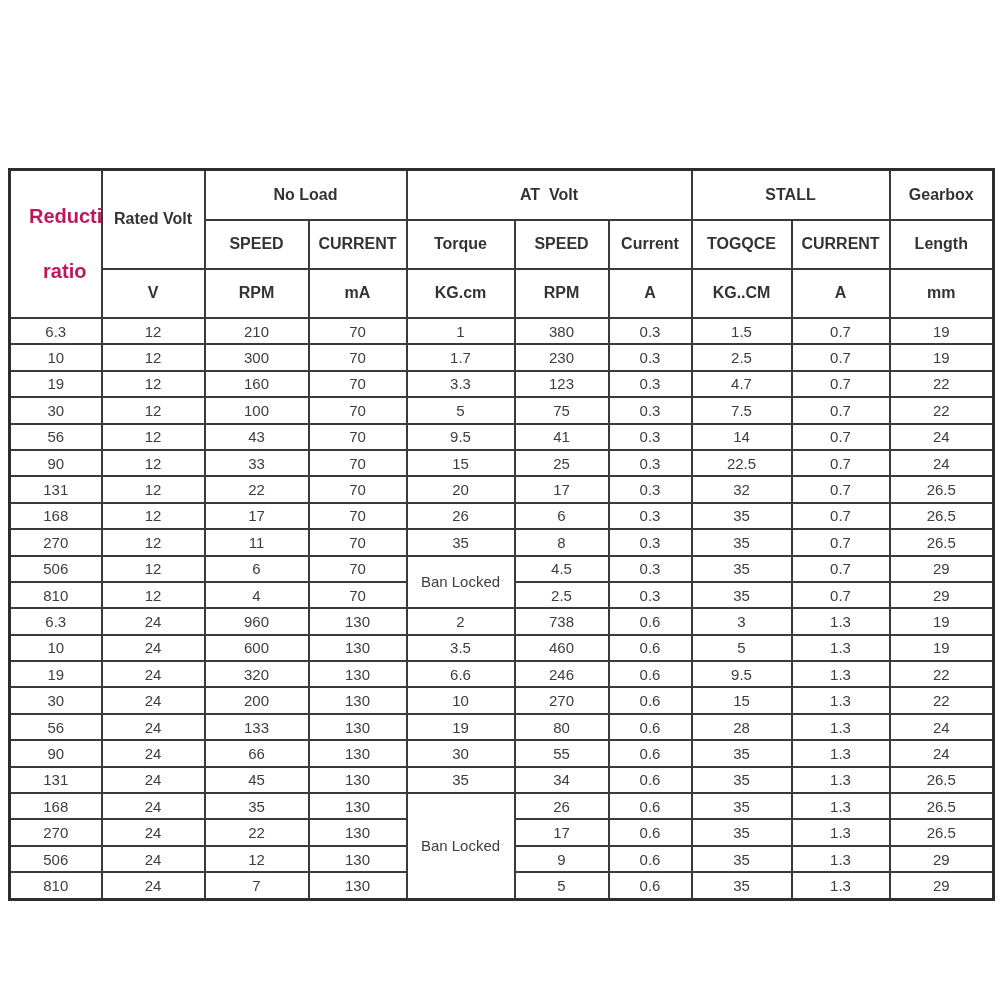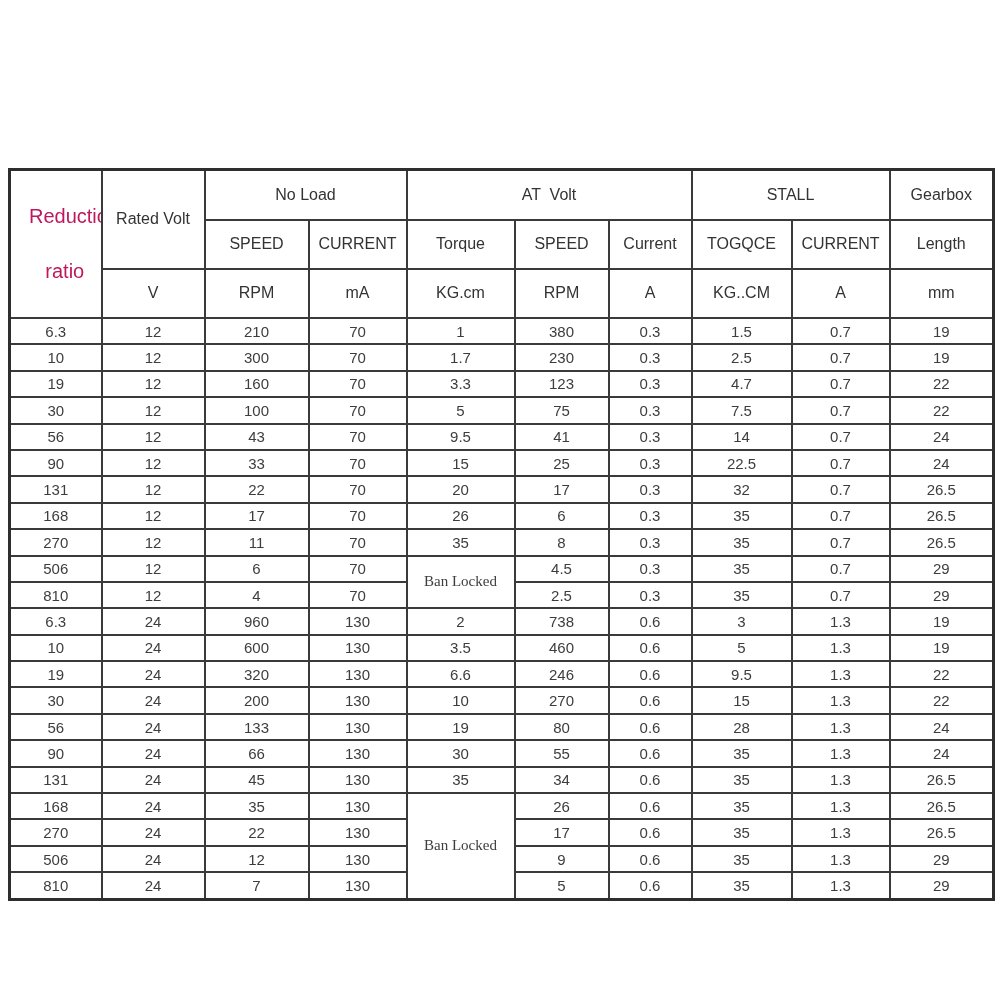--- a/index.html
+++ b/index.html
@@ -26,41 +26,40 @@
   }
   table.spec th, table.spec td {
     border: 2px solid #3a3a3a;
     text-align: center;
     vertical-align: middle;
     padding: 0;
     overflow: hidden;
     white-space: pre;
   }
   table.spec th {
-    font-weight: normal;
+    font-weight: bold;
     font-size: 16px;
     color: #333333;
     height: 26px;
     text-align: center;
   }
   table.spec td {
     font-size: 15px;
     color: #3d3d3d;
     height: 24.4px;
   }
   .corner-line {
     font-size: 20px;
     color: #be185d;
     line-height: 19px;
     padding-left: 18px;
   }
   td.ban-cell {
     font-size: 15px;
     color: #333333;
-    font-family: Liberation Serif, serif;
   }
 </style>
 </head>
 <body>
 
 <div class="canvas">
   <table class="spec">
     <colgroup>
       <col style="width:92px">
       <col style="width:103px">

